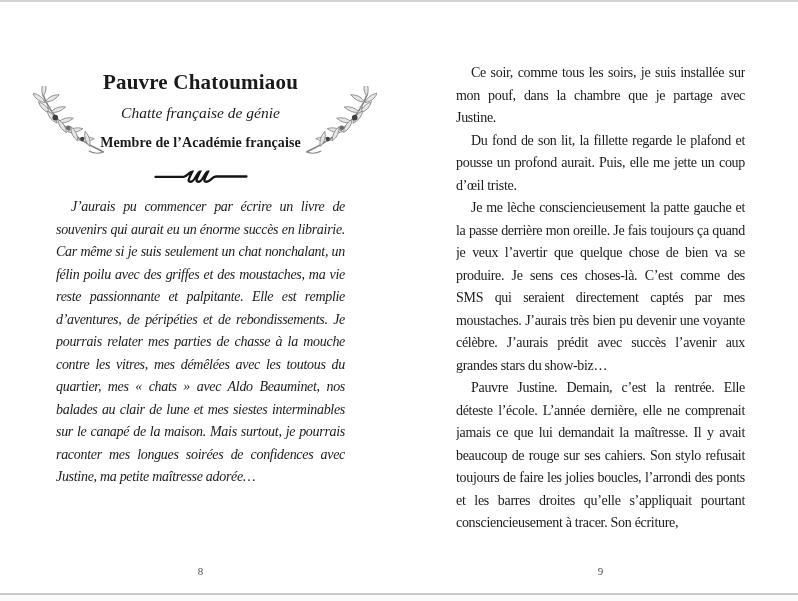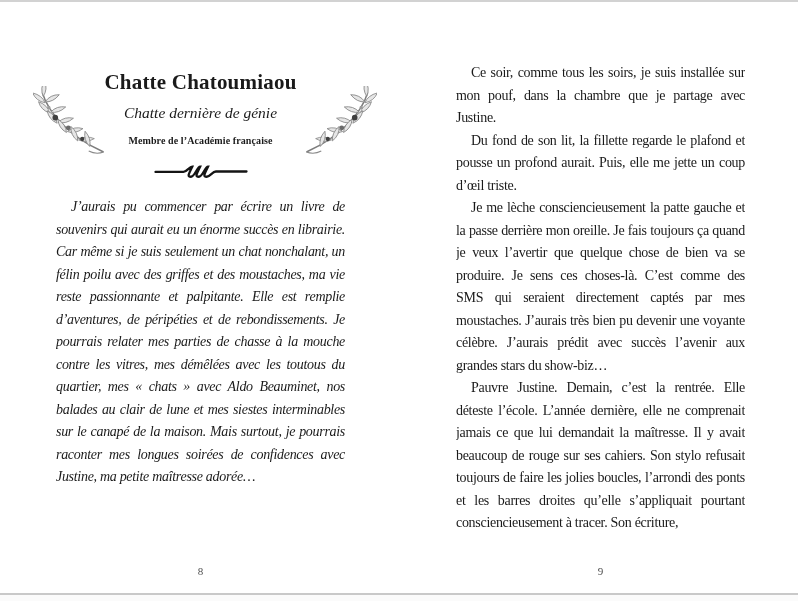--- a/index.html
+++ b/index.html
@@ -28,21 +28,21 @@
     text-align: center;
   }
   .author-name {
     margin: 0; font-size: 21px; font-weight: bold; line-height: 1.2;
     letter-spacing: 0.2px;
   }
   .author-subtitle {
     margin: 9px 0 0 0; font-size: 15.5px; font-style: italic; line-height: 1.2;
   }
   .author-membership {
-    margin: 12px 0 0 0; font-size: 10px; font-weight: bold; line-height: 1.2;
+    margin: 12px 0 0 0; font-size: 14px; font-weight: bold; line-height: 1.2;
     letter-spacing: 0.1px;
   }
   .divider-wrap { margin-top: 14px; height: 22px; }
 
   .branch { position: absolute; width: 78px; height: 80px; }
   .branch svg { width: 100%; height: 100%; }
   .branch-left  { left: 33px;  top: 86px; }
   .branch-right { left: 299px; top: 86px; transform: scaleX(-1); }
   .branch .stem { fill: none; stroke: #7c7c7c; stroke-width: 1.6; }
   .branch .tail { fill: none; stroke: #8a8a8a; stroke-width: 1.2; }
@@ -125,22 +125,22 @@
         <use href="#leafR" class="leaf" transform="translate(48,58) rotate(-108)"></use>
         <use href="#leafR" class="leaf" transform="translate(61,64) rotate(-100)"></use>
         <circle class="berry-dark" cx="24" cy="33" r="3"></circle>
         <circle class="berry-mid" cx="38" cy="44" r="2.6"></circle>
         <circle class="berry-dark" cx="53" cy="56" r="2.3"></circle>
         <circle class="berry-lite" cx="17" cy="22" r="1.8"></circle>
       </svg>
     </div>
 
     <header class="chapter-header">
-      <h1 class="author-name">Chatte Chatoumiaou</h1>
-      <p class="author-subtitle">Chatte dernière de génie</p>
+      <h1 class="author-name">Pauvre Chatoumiaou</h1>
+      <p class="author-subtitle">Chatte française de génie</p>
       <p class="author-membership">Membre de l’Académie française</p>
       <div class="divider-wrap">
         <svg viewBox="0 0 112 24" width="100" height="21" aria-hidden="true">
           <path fill="none" stroke="#141414" stroke-width="2.6" stroke-linecap="round" d="M4 12.5 H36 C40 12.5 42.5 6.5 46 6.5 C41 16.5 40.5 18 44.5 18 C49 18 51.5 6.5 55 6.5 C50 16.5 49.5 18 53.5 18 C58 18 60.5 6.5 64 6.5 C59 16.5 58.5 18 62.5 18 C66.5 18 69 12 73 12 H108"></path>
         </svg>
       </div>
     </header>
 
     <div class="body-text body-left">
       <p>J’aurais pu commencer par écrire un livre de souvenirs qui aurait eu un énorme succès en librairie. Car même si je suis seulement un chat nonchalant, un félin poilu avec des griffes et des moustaches, ma vie reste passionnante et palpitante. Elle est remplie d’aventures, de péripéties et de rebondissements. Je pourrais relater mes parties de chasse à la mouche contre les vitres, mes démêlées avec les toutous du quartier, mes « chats » avec Aldo Beauminet, nos balades au clair de lune et mes siestes interminables sur le canapé de la maison. Mais surtout, je pourrais raconter mes longues soirées de confidences avec Justine, ma petite maîtresse adorée…</p>

